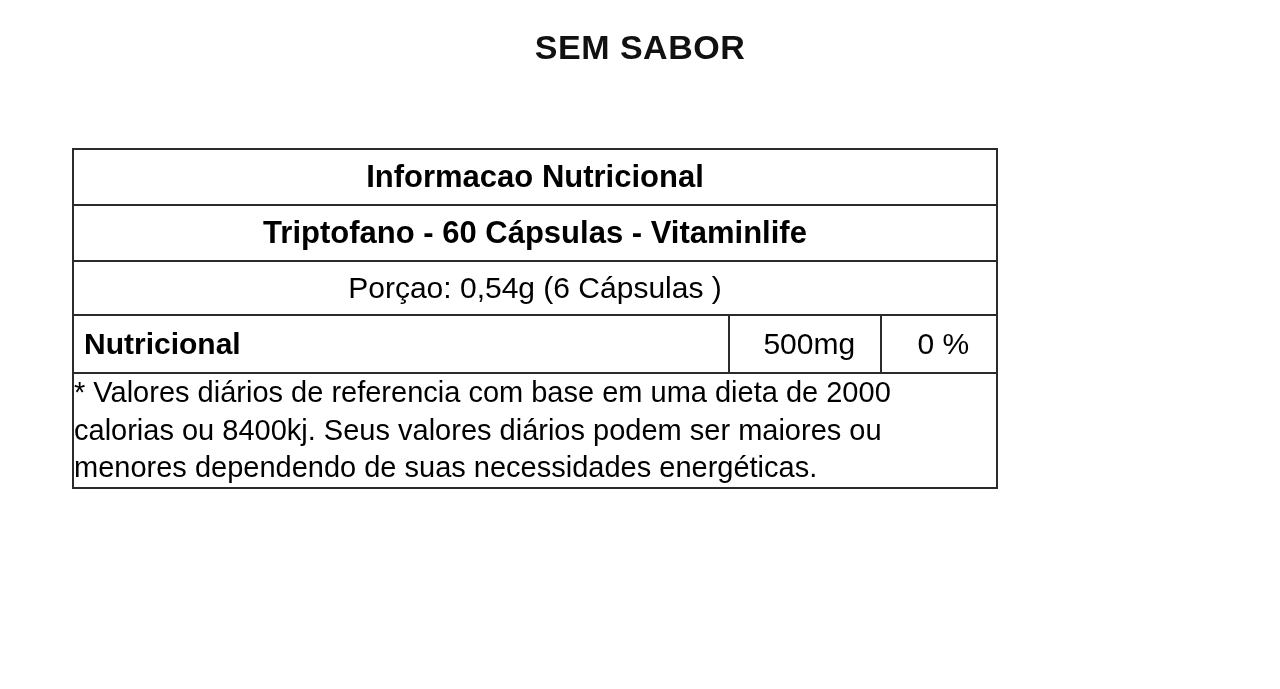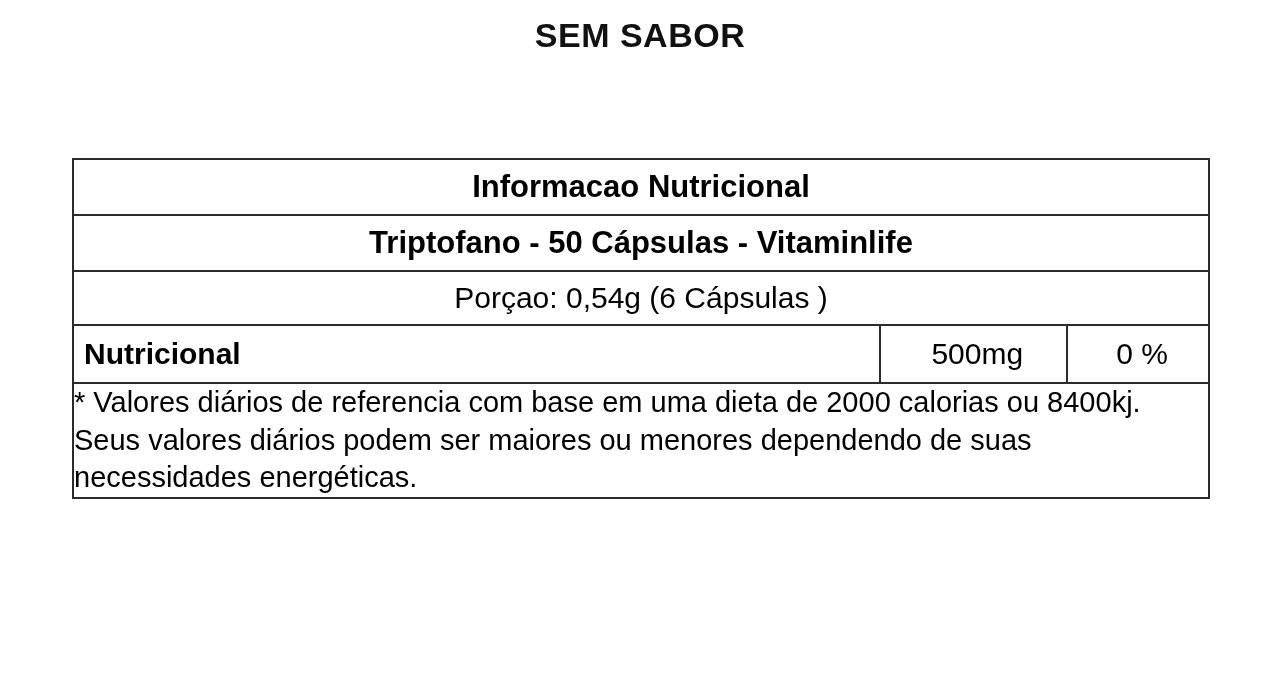--- a/index.html
+++ b/index.html
@@ -14,29 +14,29 @@
     color: #000000;
     position: relative;
     overflow: hidden;
   }
 
   .page-heading {
     text-align: center;
     font-size: 34px;
     font-weight: bold;
     letter-spacing: 0.5px;
-    padding-top: 16px;
+    padding-top: 28px;
     color: #111111;
   }
 
   .table-wrap {
     position: absolute;
     left: 72px;
-    top: 158px;
-    width: 1138px;
+    top: 148px;
+    width: 926px;
   }
 
   table.nutrition {
     width: 100%;
     border-collapse: collapse;
     table-layout: fixed;
   }
 
   table.nutrition td {
     border: 2px solid #2b2b2b;
@@ -118,21 +118,21 @@
     <colgroup>
       <col style="width:71%">
       <col style="width:16.5%">
       <col style="width:12.5%">
     </colgroup>
     <tbody>
       <tr class="title-row">
         <td colspan="3">Informacao Nutricional</td>
       </tr>
       <tr class="subtitle-row">
-        <td colspan="3">Triptofano - 50 Cápsulas - Vitaminlife</td>
+        <td colspan="3">Triptofano - 60 Cápsulas - Vitaminlife</td>
       </tr>
       <tr class="portion-row">
         <td colspan="3">Porçao: 0,54g (6 Cápsulas )</td>
       </tr>
       <tr class="data-row">
         <td class="name">Nutricional</td>
         <td class="val">500mg</td>
         <td class="vd">0 %</td>
       </tr>
       <tr class="footnote-row">

